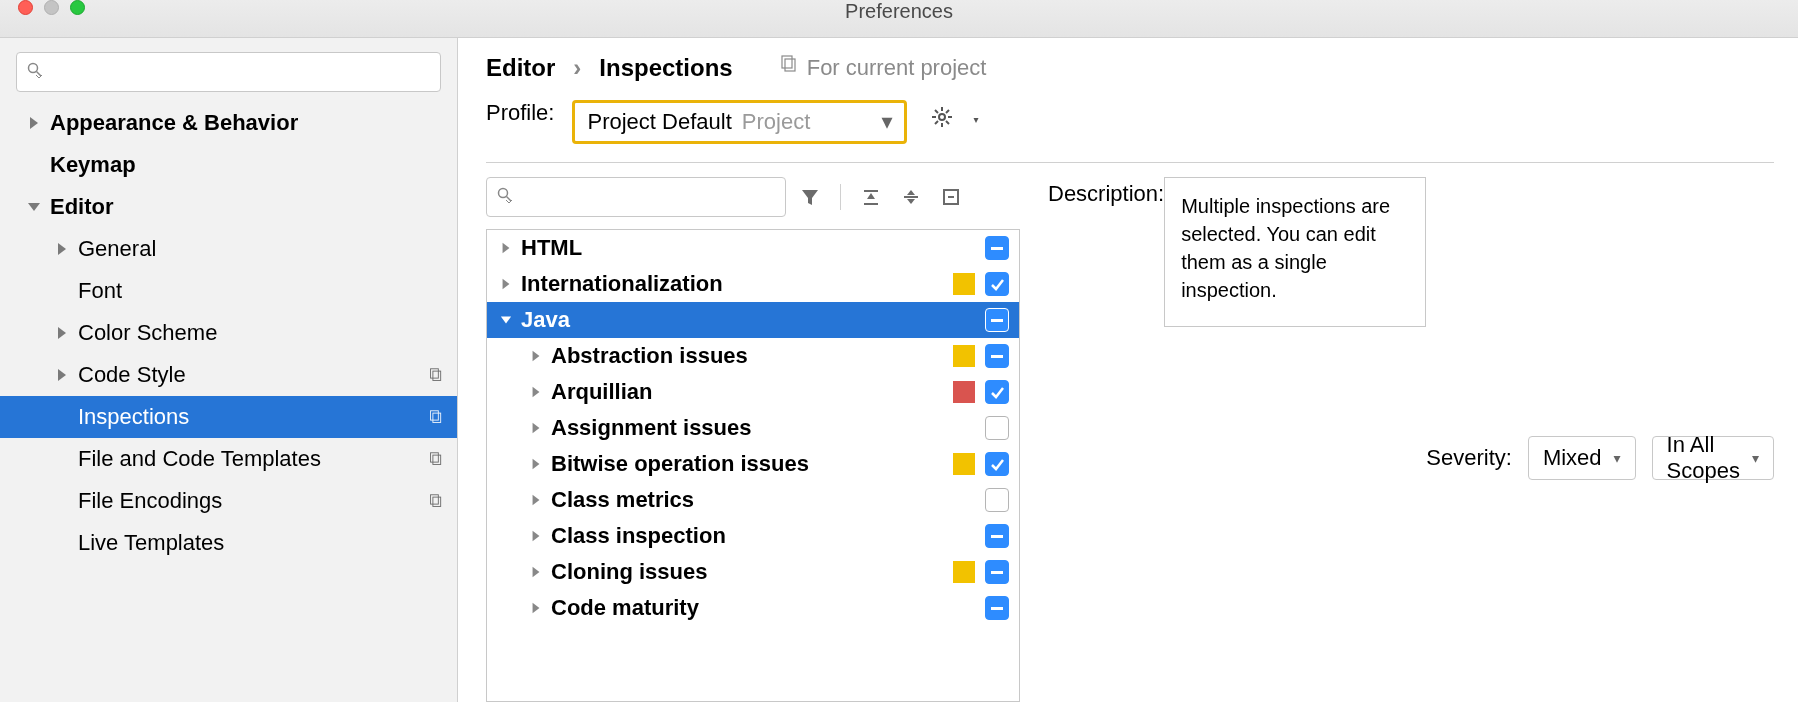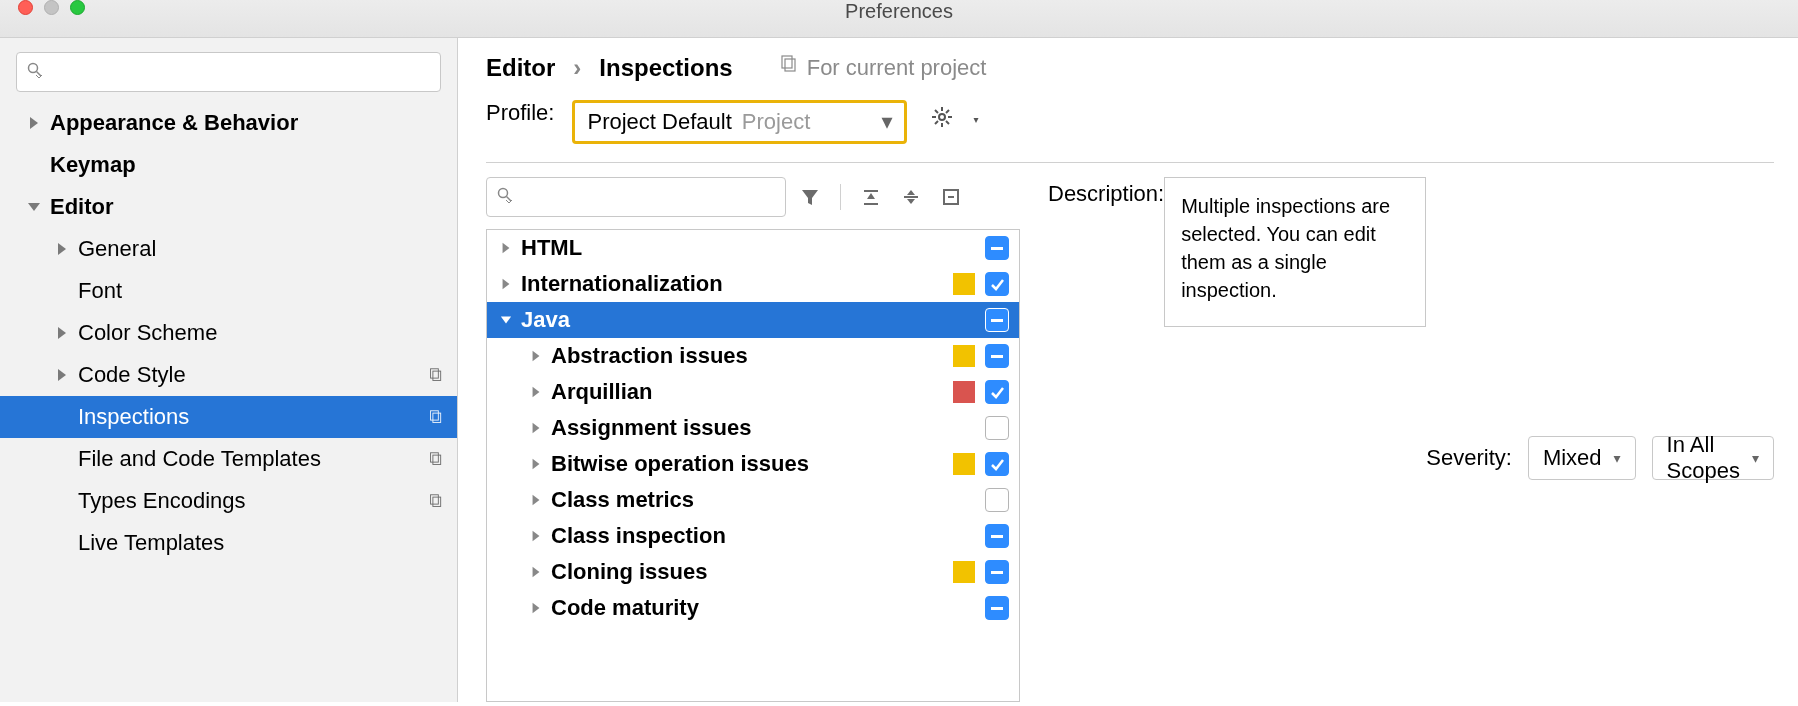--- a/index.html
+++ b/index.html
@@ -220,21 +220,21 @@
         </div>
         <div class="tree-row tree-indent-1">
           <span class="tree-arrow"></span>
           <span class="tree-label">File and Code Templates</span>
           <span class="project-icon"><svg viewBox="0 0 16 18">
               <use href="#i-project" stroke="#777"></use>
             </svg></span>
         </div>
         <div class="tree-row tree-indent-1">
           <span class="tree-arrow"></span>
-          <span class="tree-label">Types Encodings</span>
+          <span class="tree-label">File Encodings</span>
           <span class="project-icon"><svg viewBox="0 0 16 18">
               <use href="#i-project" stroke="#777"></use>
             </svg></span>
         </div>
         <div class="tree-row tree-indent-1">
           <span class="tree-arrow"></span>
           <span class="tree-label">Live Templates</span>
         </div>
       </div>
   </div>

